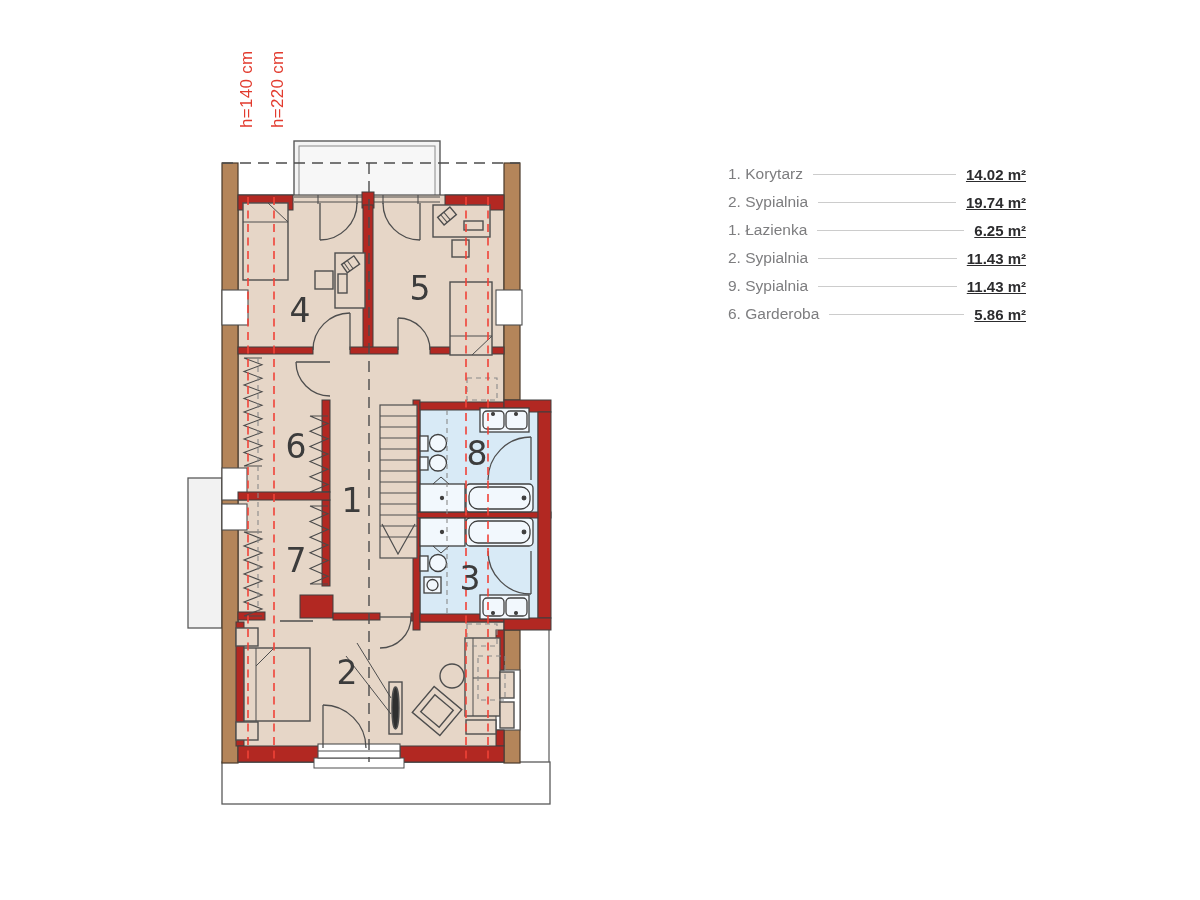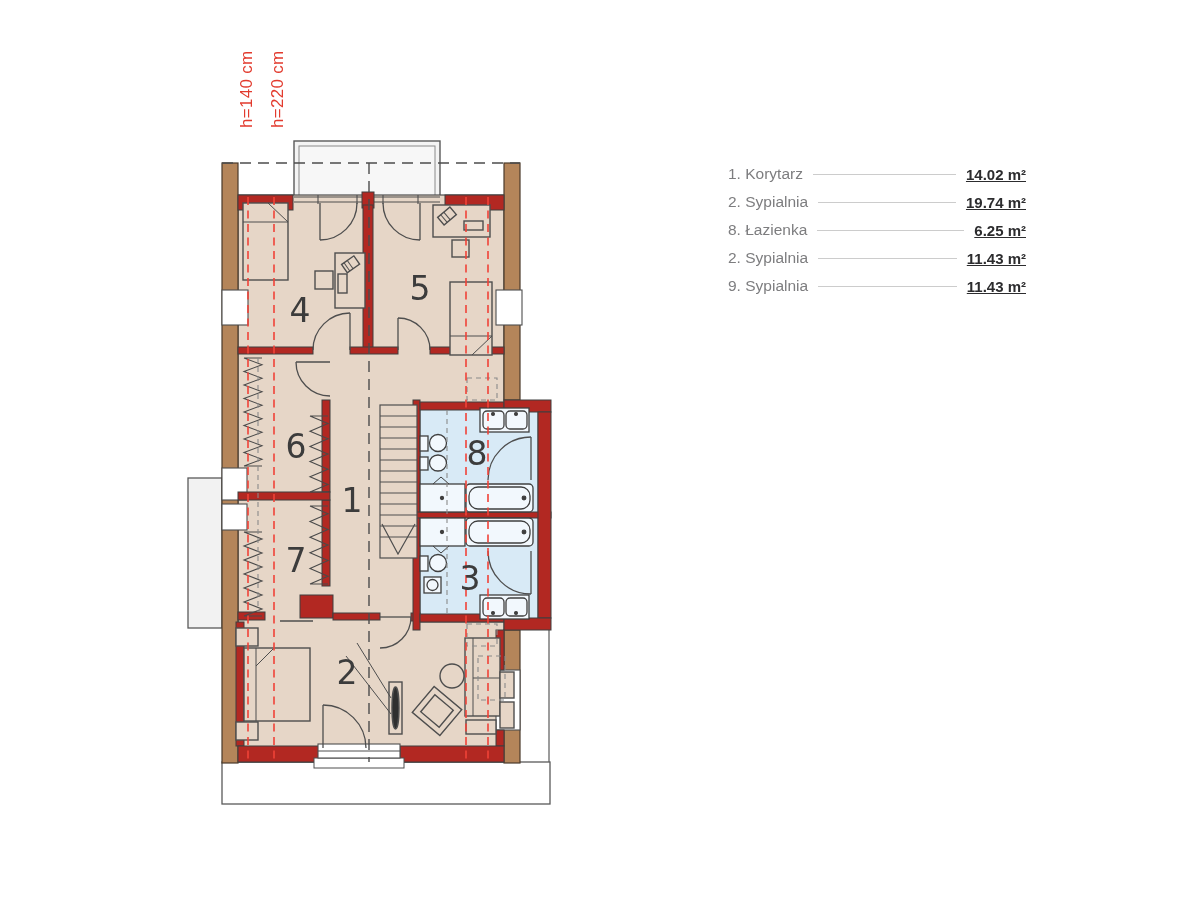--- a/index.html
+++ b/index.html
@@ -315,29 +315,34 @@
       <span class="legend-label">1. Korytarz</span>
       <span class="legend-line"></span>
       <span class="legend-area">14.02 m²</span>
     </div>
     <div class="legend-row">
       <span class="legend-label">2. Sypialnia</span>
       <span class="legend-line"></span>
       <span class="legend-area">19.74 m²</span>
     </div>
     <div class="legend-row">
-      <span class="legend-label">8. Łazienka</span>
+      <span class="legend-label">1. Łazienka</span>
       <span class="legend-line"></span>
       <span class="legend-area">6.25 m²</span>
     </div>
     <div class="legend-row">
       <span class="legend-label">2. Sypialnia</span>
       <span class="legend-line"></span>
       <span class="legend-area">11.43 m²</span>
     </div>
     <div class="legend-row">
       <span class="legend-label">9. Sypialnia</span>
       <span class="legend-line"></span>
       <span class="legend-area">11.43 m²</span>
     </div>
+    <div class="legend-row">
+      <span class="legend-label">6. Garderoba</span>
+      <span class="legend-line"></span>
+      <span class="legend-area">5.86 m²</span>
+    </div>
   </div>
 
 </div>
 
 </body></html>

